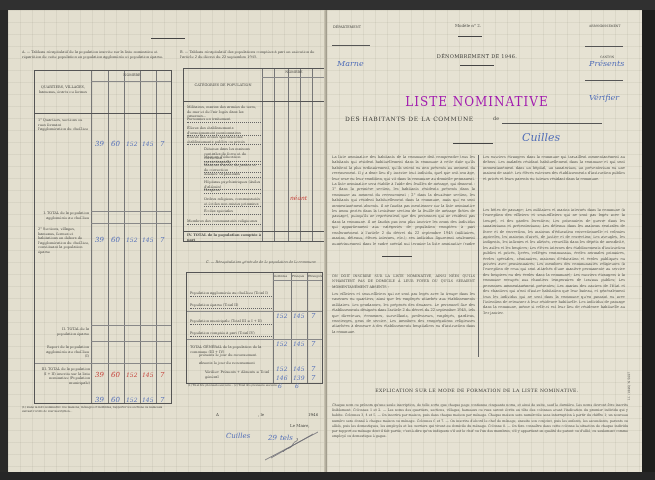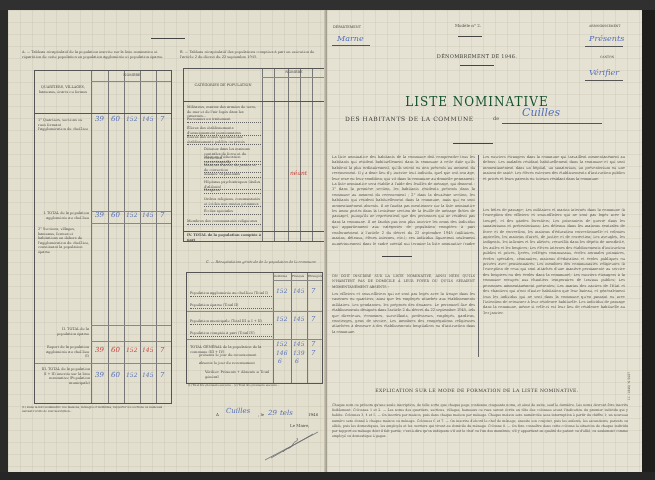--- a/index.html
+++ b/index.html
@@ -11,21 +11,21 @@
   .page.right{left:327px;width:315px;background:#e6e2d3;}
   .spine{position:absolute;left:324px;top:10px;width:8px;height:462px;background:linear-gradient(90deg,#cfcab8,#8f8a7c 45%,#6d695e 55%,#cfcab8);}
   .rightedge{position:absolute;left:642px;top:10px;width:13px;height:462px;background:#1e1e1c;}
   .grid{position:absolute;inset:0;background-image:linear-gradient(rgba(140,135,120,.12) 1px,transparent 1px),linear-gradient(90deg,rgba(140,135,120,.12) 1px,transparent 1px);background-size:12px 12px;pointer-events:none;}
   .abs{position:absolute;}
   .title{font-size:9px;letter-spacing:1px;color:#2e2e2b;font-weight:bold;text-align:center;}
   .hr{position:absolute;height:1px;background:#444;}
   .box{position:absolute;border:1.5px solid #555;}
   .vline{position:absolute;width:1px;background:#777;}
   .hline{position:absolute;height:1px;background:#888;}
-  .hw{position:absolute;font-family:"DejaVu Serif",serif;font-style:italic;font-size:7px;color:#5470b8;}
+  .hw{position:absolute;font-family:"DejaVu Serif",serif;font-style:italic;font-size:7px;color:#5470b8;margin-top:25px;}
   .hw.red{color:#c5433b;}
   .small{font-size:3.5px;line-height:4.5px;color:#4a4a45;}
   .txtblock{position:absolute;font-size:3.6px;line-height:5.4px;color:#505049;text-align:justify;}
   .dotline{border-bottom:1px dotted #666;}
 </style>
 </head>
 <body>
 
 <div class="topbar"></div>
 
@@ -178,21 +178,21 @@
   <div class="abs small" style="left:262px;top:14px;font-size:3px;">ARRONDISSEMENT</div>
   <div class="hw" style="left:262px;top:24px;font-size:8px;">Présents</div>
   <div class="hline" style="left:258px;top:36px;width:38px;background:#555;"></div>
   <div class="abs small" style="left:273px;top:45px;font-size:3px;">CANTON</div>
   <div class="hw" style="left:262px;top:58px;font-size:8px;">Vérifier</div>
   <div class="hline" style="left:258px;top:70px;width:38px;background:#555;"></div>
 
   <div class="abs" style="left:0;width:300px;top:43px;text-align:center;font-size:5px;color:#3a3a36;letter-spacing:.3px;">DÉNOMBREMENT DE 1946.</div>
   <div class="hr" style="left:133px;top:55px;width:34px;"></div>
 
-  <div class="abs" style="left:0;width:300px;top:85px;text-align:center;font-size:12px;color:#14532d;letter-spacing:1px;">LISTE NOMINATIVE</div>
+  <div class="abs" style="left:0;width:300px;top:85px;text-align:center;font-size:12px;color:#a21caf;letter-spacing:1px;">LISTE NOMINATIVE</div>
   <div class="abs" style="left:18px;top:105px;font-size:6px;color:#3a3a36;letter-spacing:.6px;">DES HABITANTS DE LA COMMUNE</div>
   <div class="abs small" style="left:166px;top:106px;font-size:5px;">de</div>
   <div class="hw" style="left:195px;top:96px;font-size:11px;">Cuilles</div>
   <div class="hline" style="left:175px;top:113px;width:100px;background:#555;"></div>
   <div class="hr" style="left:126px;top:133px;width:40px;"></div>
 
   <div class="txtblock" style="left:5px;top:145px;width:143px;height:90px;overflow:hidden;">La liste nominative des habitants de la commune doit comprendre tous les habitants qui résident habituellement dans la commune à cette date qu'ils habitent la plus ordinairement, qu'ils soient ou non présents au moment du recensement. Il y a donc lieu d'y inscrire tout individu, quel que soit son âge, leur sexe ou leur condition, qui vit dans la commune au domicile permanent. La liste nominative sera établie à l'aide des feuilles de ménage, qui donnent : 1° dans la première section, les habitants résidents présents dans la commune au moment du recensement ; 2° dans la deuxième section, les habitants qui résident habituellement dans la commune, mais qui en sont momentanément absents. Il ne faudra pas mentionner sur la liste nominative les noms portés dans la troisième section de la feuille de ménage (hôtes de passage), puisqu'ils ne représentent que des personnes qui ne résident pas dans la commune. Il ne faudra pas non plus inscrire les noms des individus qui appartiennent aux catégories de population comptées à part conformément à l'article 2 du décret du 22 septembre 1945 (militaires, marins, détenus, élèves internes, etc.); ces individus figureront seulement numériquement dans le cadre spécial qui termine la liste nominative (cadre B, dernière page de la feuille de titre).</div>
   <div class="vline" style="left:151px;top:145px;height:202px;background:#666;"></div>
   <div class="txtblock" style="left:156px;top:145px;width:142px;height:40px;overflow:hidden;">Les ouvriers étrangers dans la commune qui travaillent momentanément au dehors. Les malades résidant habituellement dans la commune et qui sont momentanément dans un hôpital, un sanatorium, un préventorium ou une maison de santé. Les élèves externes des établissements d'instruction publics et privés et leurs parents ou tuteurs résidant dans la commune.</div>
   <div class="hr" style="left:55px;top:246px;width:30px;"></div>

